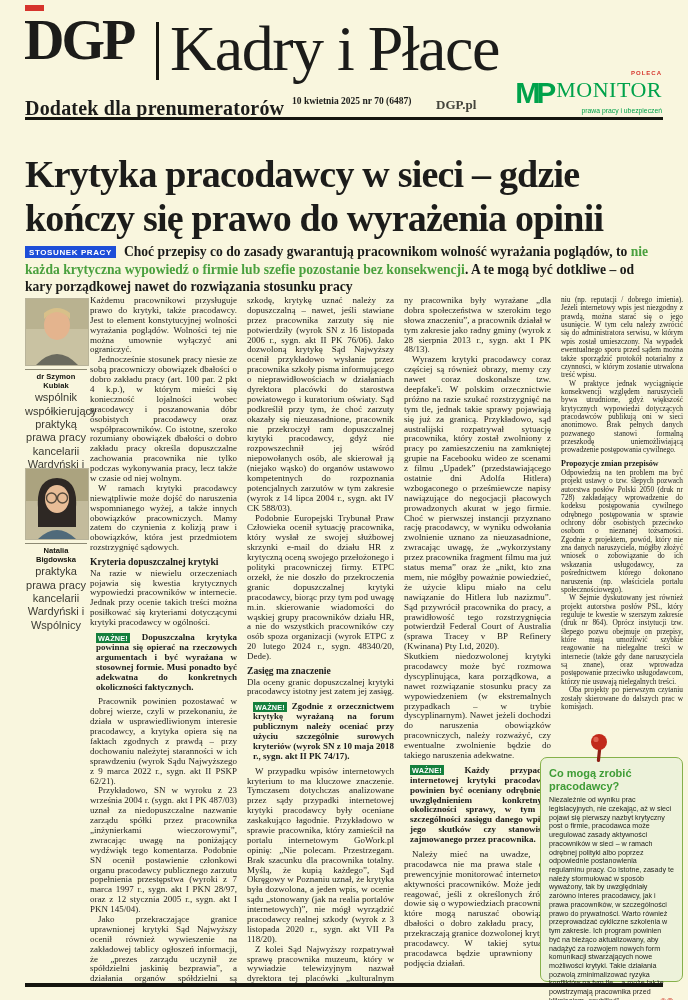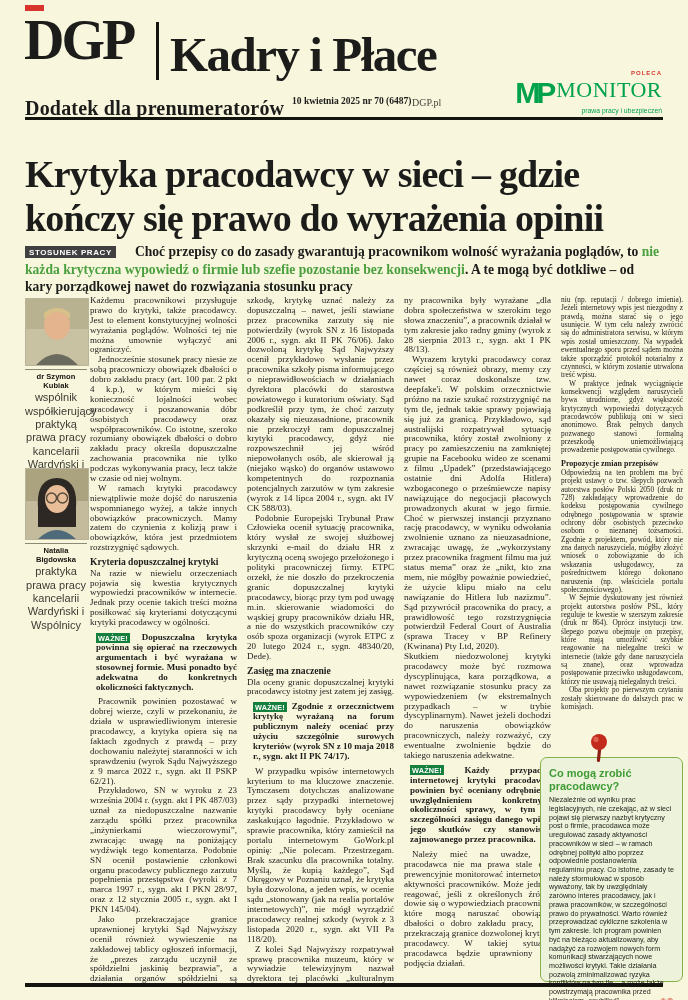--- a/index.html
+++ b/index.html
@@ -5,38 +5,38 @@
   html,body{margin:0;padding:0;}
   body{
     width:688px;height:1000px;position:relative;overflow:hidden;
     background:#f9f6de;color:#1c1c1a;
     font-family:"Liberation Serif",serif;
   }
   
   .red-mark{position:absolute;left:25px;top:5px;width:19px;height:6px;background:#d6342c;}
   .brand{position:absolute;left:24px;top:12px;font-size:56px;font-weight:bold;letter-spacing:-3px;line-height:1;}
   .brand-divider{position:absolute;left:156px;top:22px;width:2.5px;height:58px;background:#15150f;}
-  .supplement{position:absolute;left:170px;top:30px;font-size:49px;font-weight:bold;letter-spacing:-1.5px;line-height:1;}
+  .supplement{position:absolute;left:170px;top:17px;font-size:64px;font-weight:normal;letter-spacing:-1.5px;line-height:1;}
   .subtitle{position:absolute;left:25px;top:97px;font-size:20px;font-weight:bold;letter-spacing:0.2px;}
   .dateline{position:absolute;left:292px;top:96px;font-size:9.5px;font-weight:bold;}
-  .siteline{position:absolute;left:412px;top:97px;font-size:10px;font-weight:normal;color:#44443c;}
+  .siteline{position:absolute;left:436px;top:97px;font-size:13px;font-weight:bold;color:#44443c;}
   .poleca{position:absolute;right:26px;top:70px;font-size:6px;font-weight:bold;color:#d6342c;
           font-family:"Liberation Sans",sans-serif;letter-spacing:1px;}
   .monitor{position:absolute;right:26px;top:79px;text-align:right;color:#00a24b;}
   .monitor-row{display:flex;align-items:flex-start;justify-content:flex-end;}
   .monitor-mp{font-family:"Liberation Sans",sans-serif;font-weight:bold;font-size:30px;line-height:0.9;letter-spacing:-4px;}
   .monitor-name{font-family:"Liberation Serif",serif;font-size:22px;line-height:1;margin-left:4px;letter-spacing:0.5px;}
   .monitor-tagline{font-family:"Liberation Sans",sans-serif;font-size:6.8px;margin-top:1px;}
   .header-rule{position:absolute;left:25px;top:117px;width:638px;height:2.5px;background:#15150f;}
   
   .headline{position:absolute;left:25px;top:128px;width:642px;font-size:38px;line-height:1.15;
             font-weight:bold;letter-spacing:-0.8px;}
   .lead{position:absolute;left:25px;top:243px;width:636px;font-size:13.6px;line-height:1.3;font-weight:bold;}
-  .lead-tag{background:#404040;color:#fff;font-family:"Liberation Sans",sans-serif;font-size:8px;
-            font-weight:bold;letter-spacing:0.6px;padding:1.5px 4px;margin-right:19px;vertical-align:2px;}
+  .lead-tag{background:#1d4ed8;color:#fff;font-family:"Liberation Sans",sans-serif;font-size:8px;
+            font-weight:bold;letter-spacing:0.6px;padding:1.5px 4px;margin-right:8px;vertical-align:2px;}
   .lead-highlight{color:#4aa03e;}
   
   .author{position:absolute;left:25px;width:62px;font-family:"Liberation Sans",sans-serif;}
   .author-photo{width:62px;display:block;border:0.5px solid #b9b49a;background:#cfc9ad;}
   .author-rule{width:100%;height:1px;background:#8d8a74;margin:3px 0 2px;}
   .author-name{font-size:7.6px;font-weight:bold;text-align:center;line-height:1.2;color:#15150f;}
   .author-role{font-size:11px;text-align:center;line-height:1.22;color:#3c3b33;margin-top:1px;}
   
   .col{position:absolute;top:296px;height:688px;overflow:hidden;text-align:justify;
        font-size:9px;line-height:1.1;}

